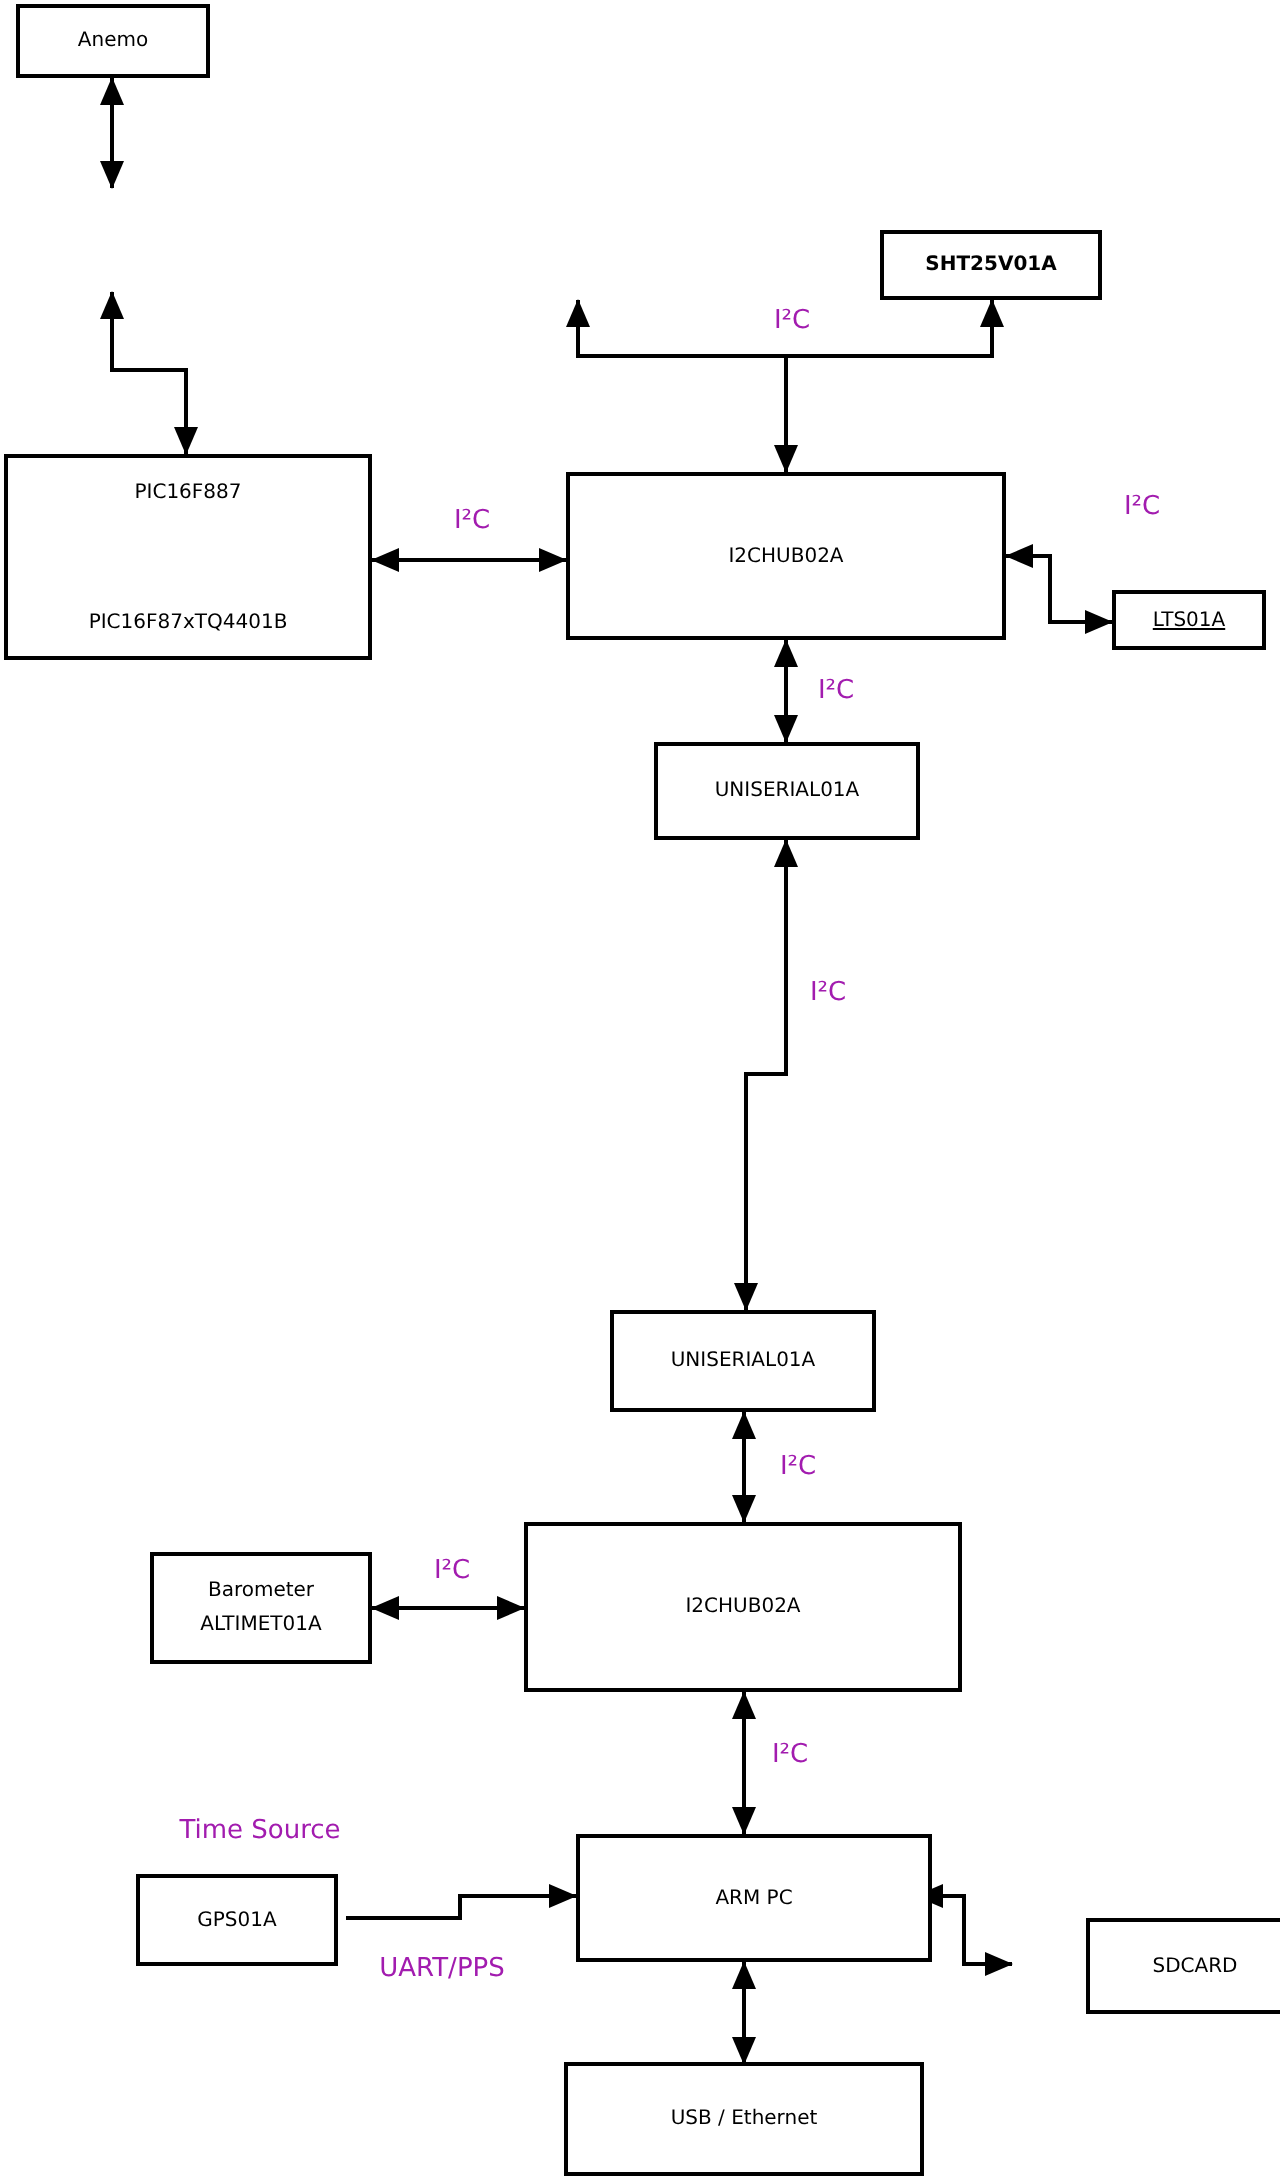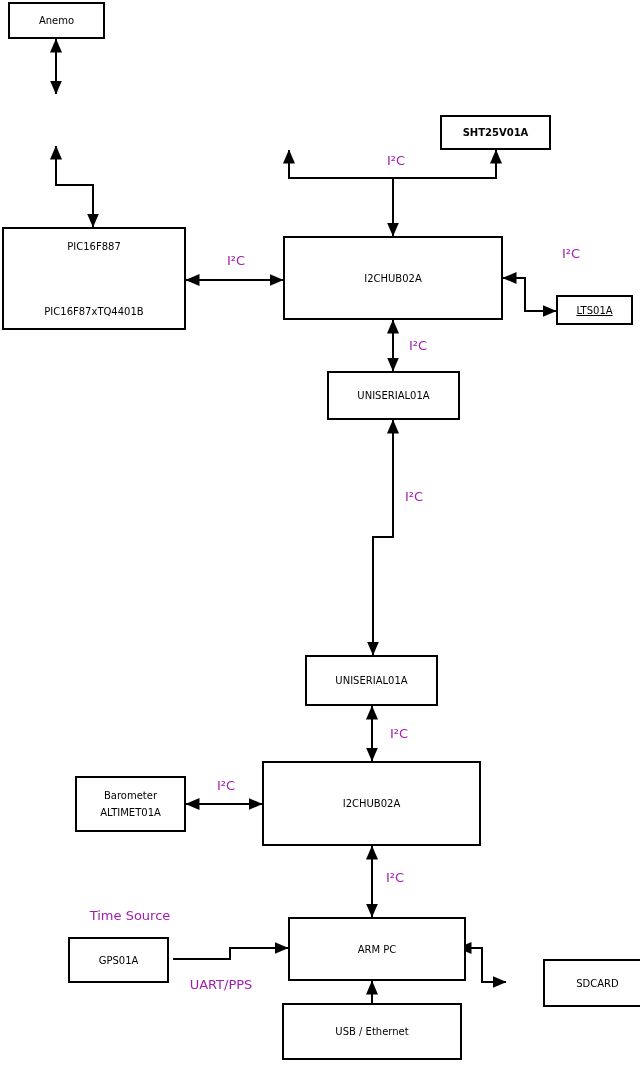--- a/index.html
+++ b/index.html
@@ -123,21 +123,21 @@
   </div>
 
   <div class="node" style="left:68px; top:937px; width:101px; height:46px;">
     <span>GPS01A</span>
   </div>
 
   <div class="node" style="left:506px; top:959px; width:109px; height:48px;margin-left:37px;">
     <span>SDCARD</span>
   </div>
 
-  <div class="node" style="left:282px; top:1003px; width:180px; height:57px;">
+  <div class="node" style="left:282px; top:1031px; width:180px; height:57px;">
     <span>USB / Ethernet</span>
   </div>
 
   <span class="elabel" style="left:396px; top:153px;">I²C</span>
   <span class="elabel" style="left:236px; top:253px;">I²C</span>
   <span class="elabel" style="left:571px; top:246px;">I²C</span>
   <span class="elabel" style="left:418px; top:338px;">I²C</span>
   <span class="elabel" style="left:414px; top:489px;">I²C</span>
   <span class="elabel" style="left:399px; top:726px;">I²C</span>
   <span class="elabel" style="left:226px; top:778px;">I²C</span>

